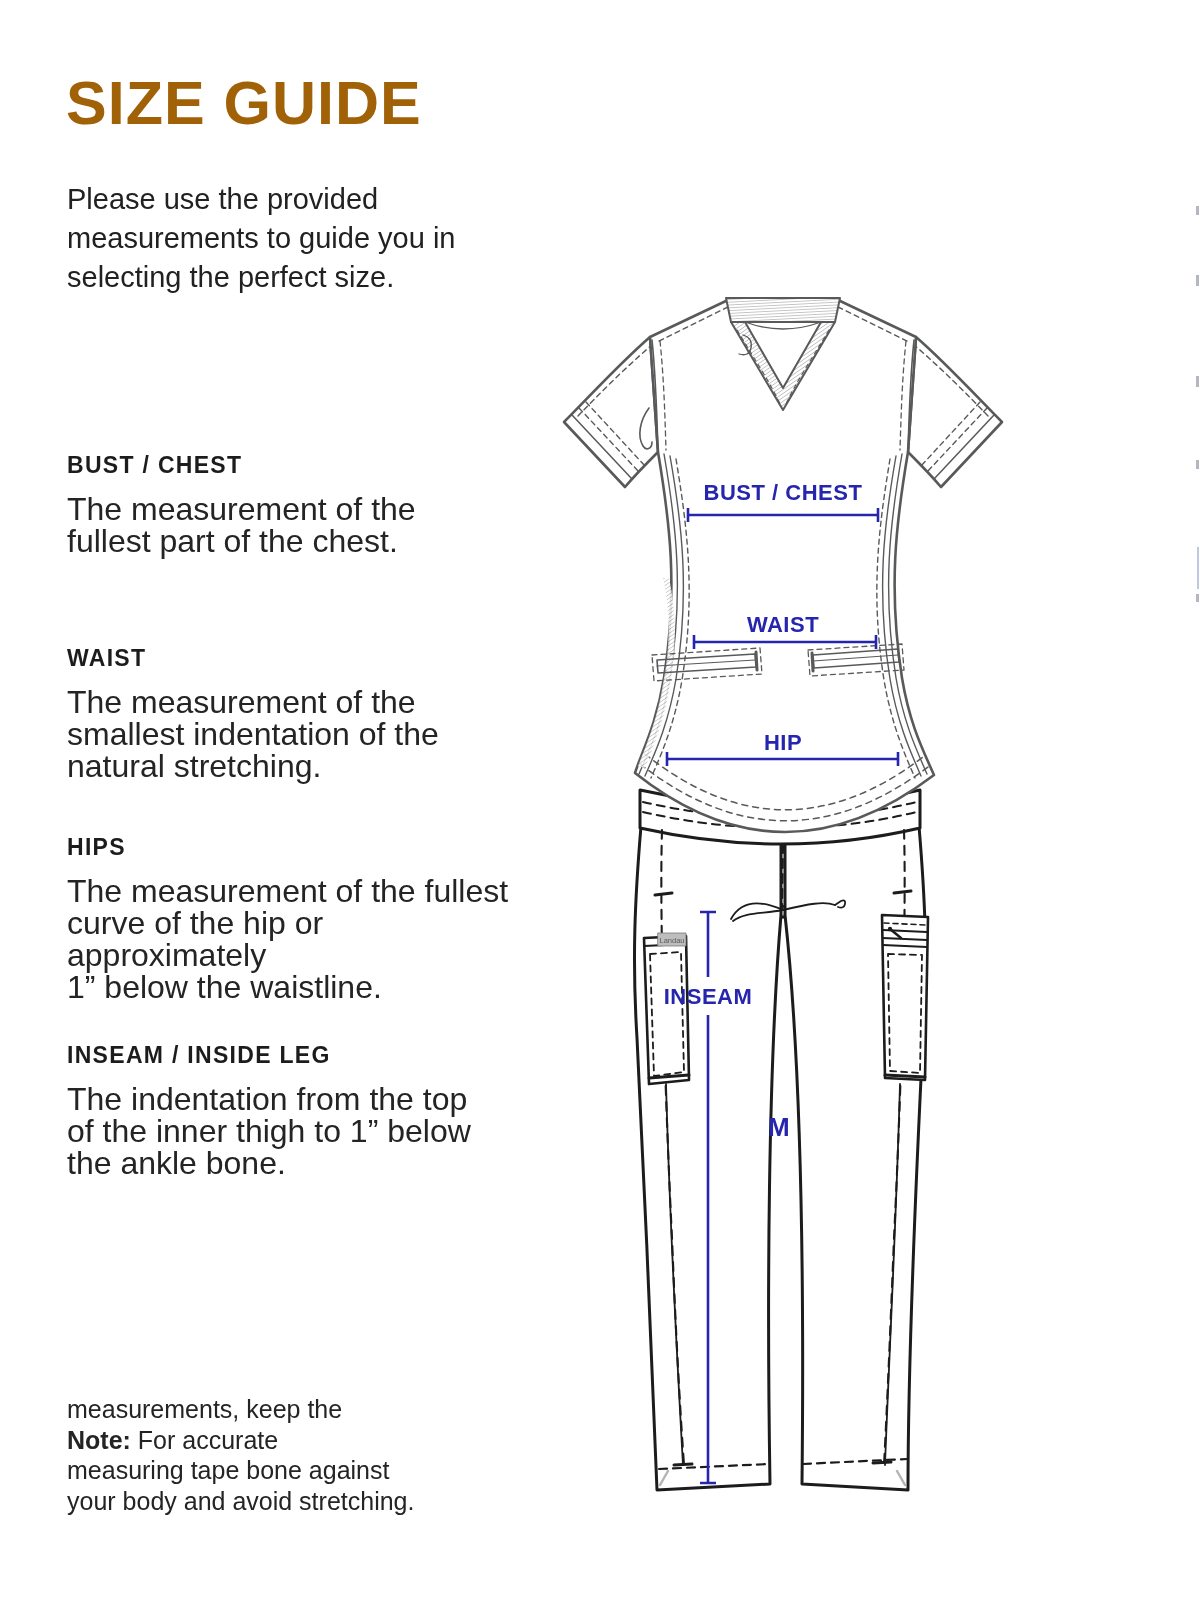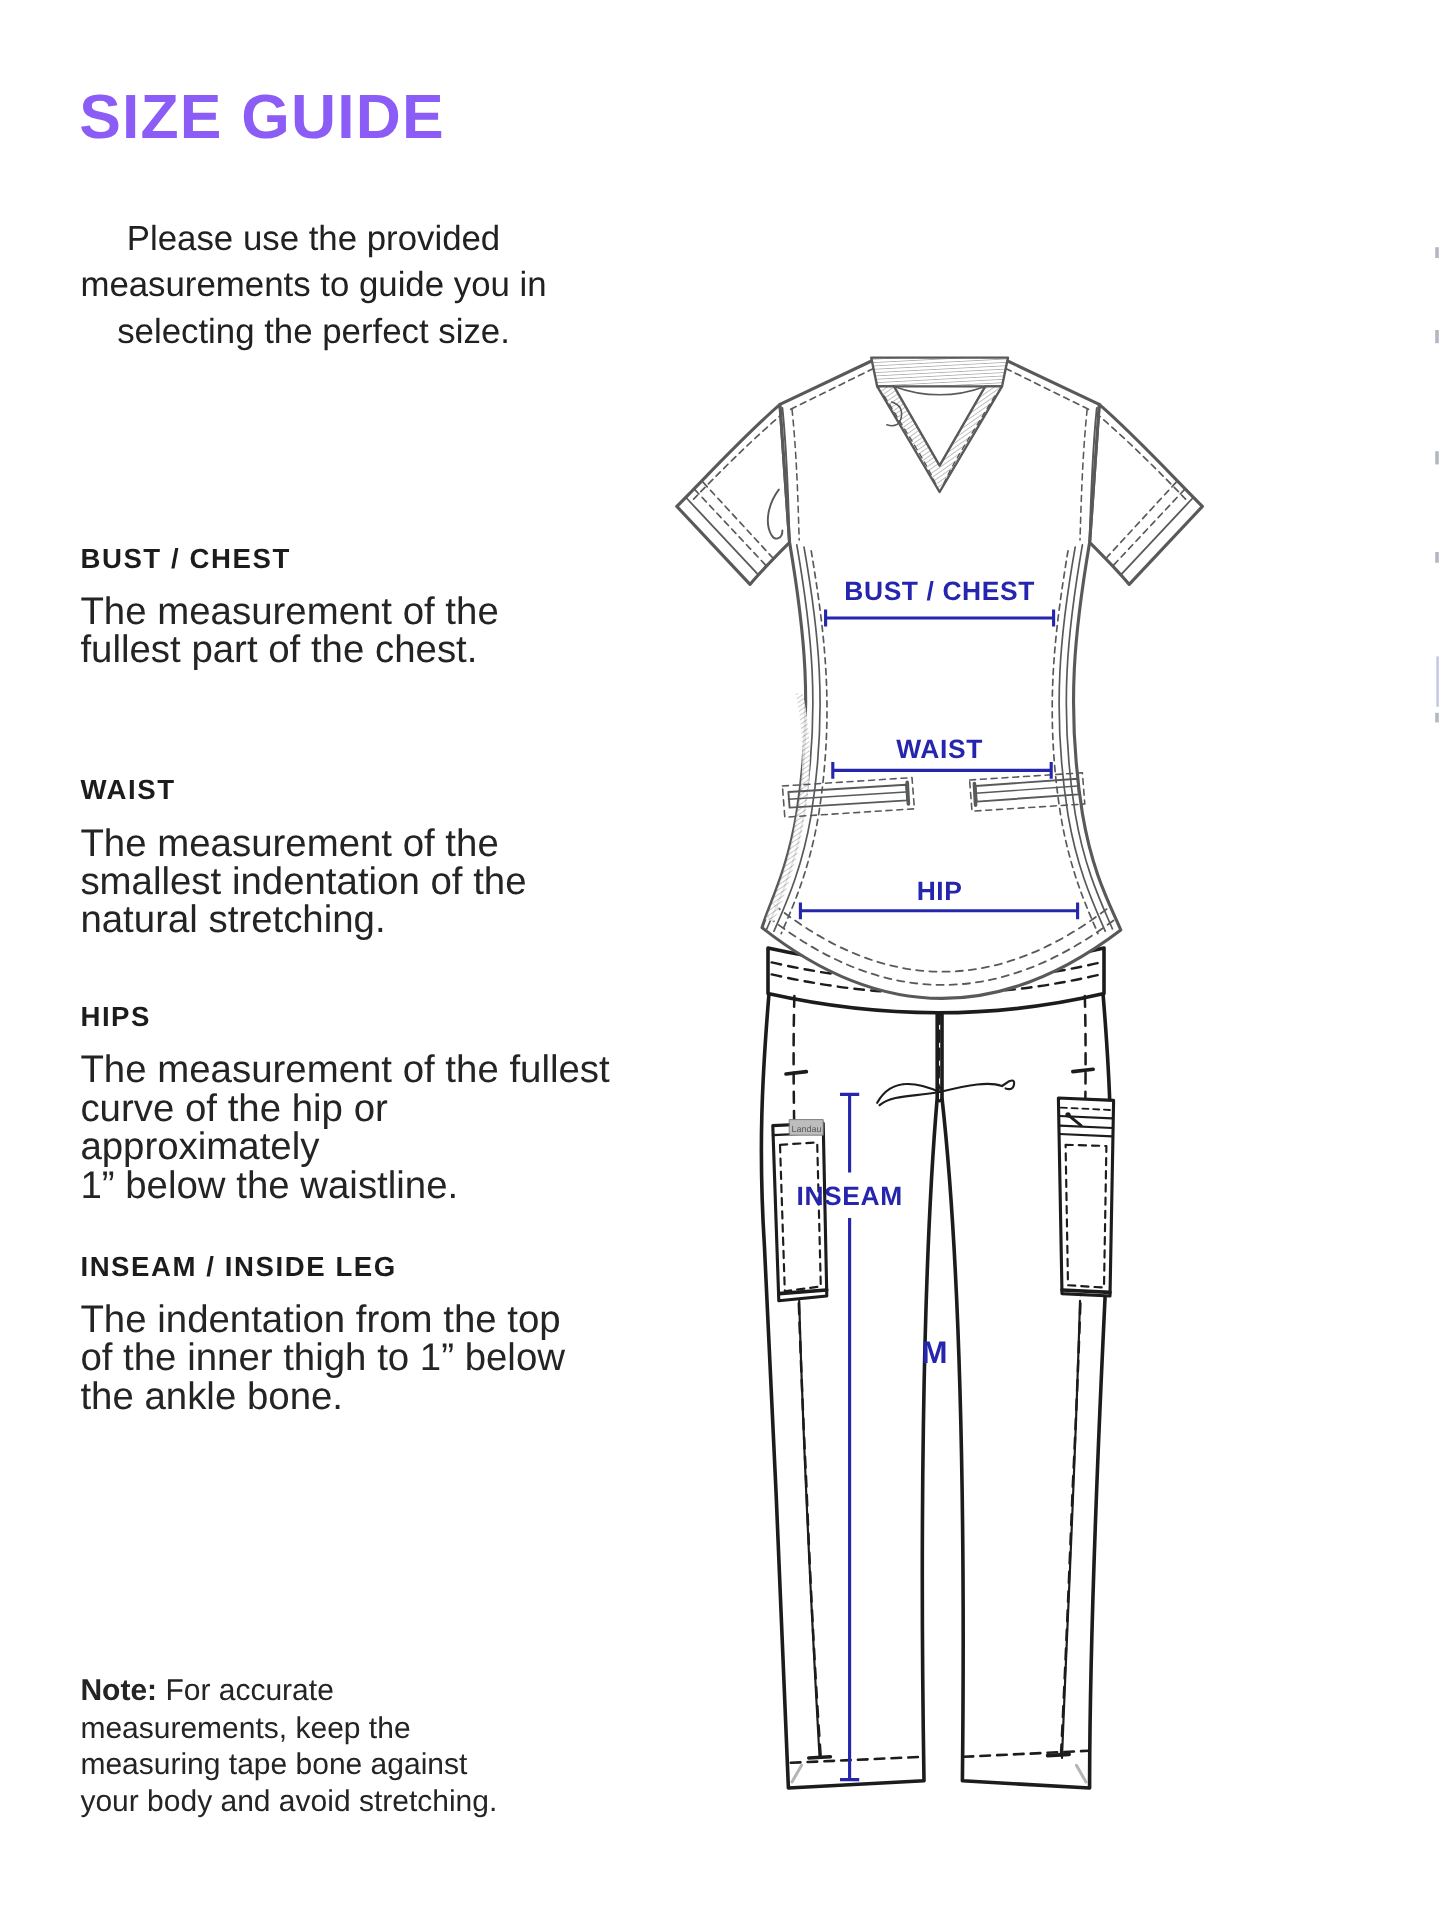--- a/index.html
+++ b/index.html
@@ -5,25 +5,25 @@
   html,body{margin:0;padding:0;}
   body{
     width:1200px;height:1600px;position:relative;overflow:hidden;
     background:#ffffff;
     font-family:"Liberation Sans","DejaVu Sans",sans-serif;
     color:#1e1e1e;
   }
   .abs{position:absolute;}
   .page-title{
     left:66px;top:68px;
-    font-size:52px;font-weight:700;letter-spacing:1px;color:#8b5cf6;
+    font-size:61px;font-weight:700;letter-spacing:1px;color:#a16207;
   }
   .intro{
     left:67px;top:180px;
-    font-size:29px;line-height:39px;color:#212121;text-align:center;
+    font-size:29px;line-height:39px;color:#212121;
   }
   .section{left:67px;width:450px;}
   .sec-heading{
     font-size:23px;font-weight:700;letter-spacing:1.3px;color:#1c1c1c;
     margin:0 0 14px 0;
   }
   .sec-body{font-size:32px;line-height:32px;color:#242424;}
   .sec1{top:452px;}
   .sec2{top:645px;}
   .sec3{top:834px;}
@@ -77,22 +77,22 @@
 <div class="abs section sec4">
   <div class="sec-heading">INSEAM / INSIDE LEG</div>
   <div class="sec-body">
     <div>The indentation from the top</div>
     <div>of the inner thigh to 1” below</div>
     <div>the ankle bone.</div>
   </div>
 </div>
 
 <div class="abs note">
+  <div>measurements, keep the</div>
   <div><b>Note:</b> <span>For accurate</span></div>
-  <div>measurements, keep the</div>
   <div>measuring tape bone against</div>
   <div>your body and avoid stretching.</div>
 </div>
 
 <svg id="diagram" class="abs" viewBox="0 0 660 1325" aria-label="scrub top and pants flat sketch">
   <defs>
     <pattern id="hatchDiag" width="3.2" height="3.2" patternUnits="userSpaceOnUse" patternTransform="rotate(55)">
       <rect width="3.2" height="3.2" fill="#ffffff"></rect>
       <line x1="0" y1="0" x2="0" y2="3.2" stroke="#8b8b8f" stroke-width="0.9"></line>
     </pattern>

